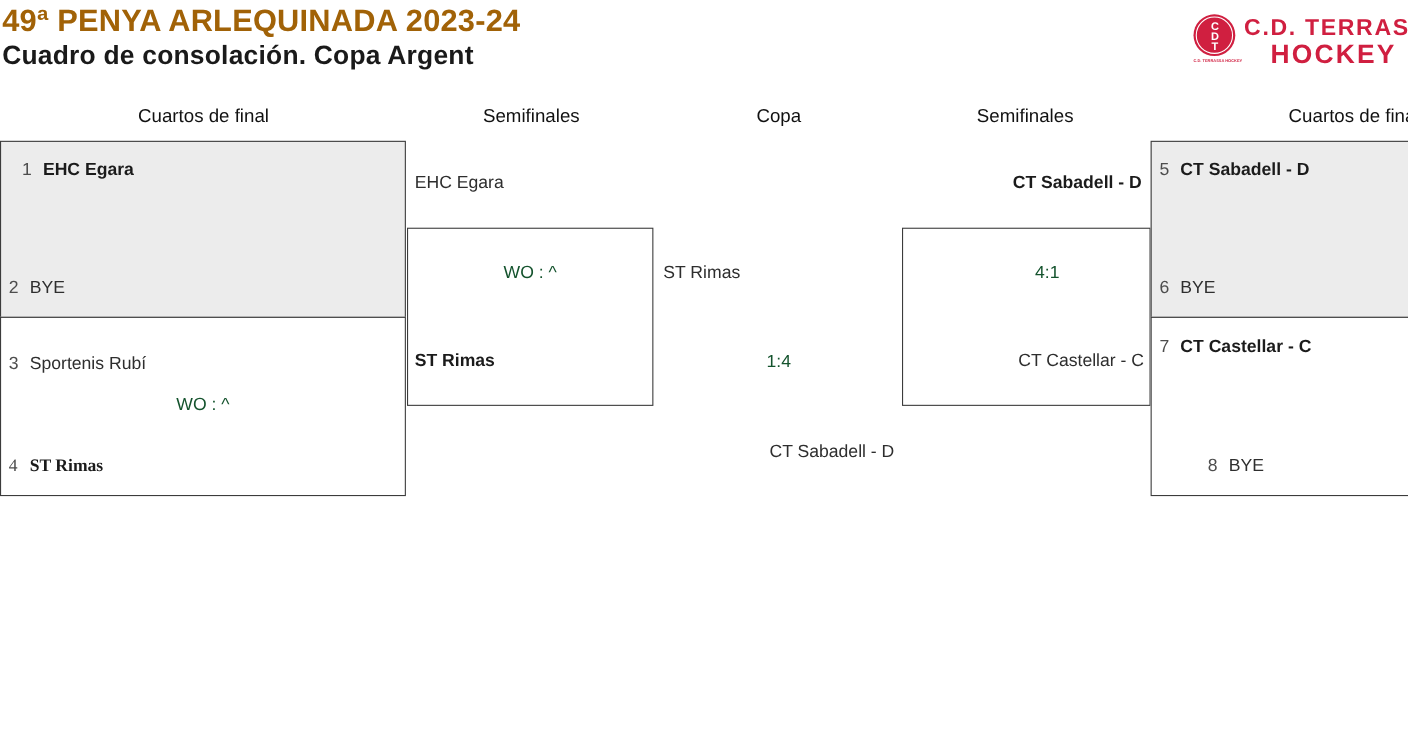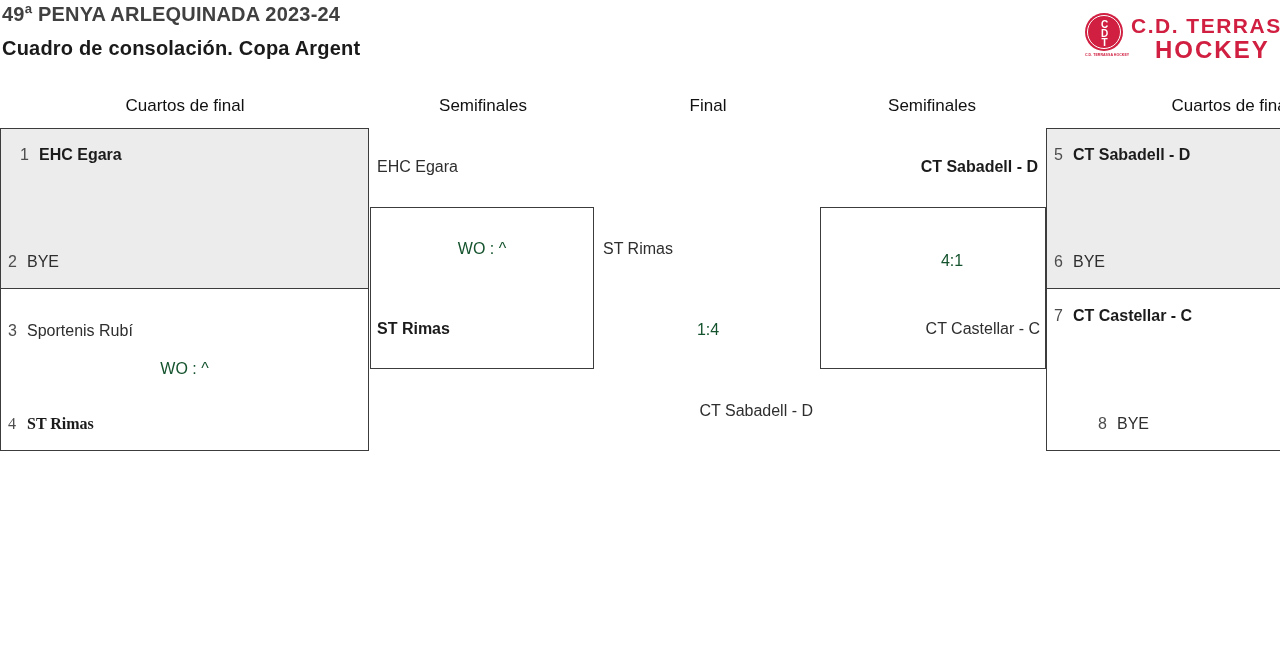--- a/index.html
+++ b/index.html
@@ -8,26 +8,26 @@
     background:#ffffff;
     font-family:"Liberation Sans", sans-serif;
     color:#2e2e2e;
     overflow:hidden;
   }
   .stage{position:relative;width:1280px;height:664px;overflow:hidden;background:#fff;}
 
   
   .title{
     position:absolute;left:2px;top:3px;
-    font-size:20px;font-weight:700;color:#404040;
+    font-size:28px;font-weight:700;color:#a16207;
     letter-spacing:0.2px;white-space:nowrap;
   }
   .subtitle{
     position:absolute;left:2px;top:37px;
-    font-size:20px;font-weight:700;color:#1a1a1a;
+    font-size:24px;font-weight:700;color:#1a1a1a;
     letter-spacing:0.2px;white-space:nowrap;
   }
 
   
   .logo-emblem{
     position:absolute;left:1085px;top:13px;width:38px;height:38px;
     background:var(--brand,#d01f40);border-radius:50%;
   }
   .logo-emblem .ring{
     position:absolute;inset:2px;border:1px solid #ffffff;border-radius:50%;
@@ -95,21 +95,21 @@
   <div class="logo-emblem">
     <div class="ring"></div>
     <div class="monogram">CDT</div>
   </div>
   <div class="logo-caption">C.D. TERRASSA HOCKEY</div>
   <div class="logo-line1">C.D. TERRASSA</div>
   <div class="logo-line2">HOCKEY</div>
 
   <div class="round-header rh1">Cuartos de final</div>
   <div class="round-header rh2">Semifinales</div>
-  <div class="round-header rh3">Final</div>
+  <div class="round-header rh3">Copa</div>
   <div class="round-header rh4">Semifinales</div>
   <div class="round-header rh5">Cuartos de final</div>
 
   <div class="box alt qf-l1"></div>
   <div class="box qf-l2"></div>
   <div class="box sf-l"></div>
   <div class="box sf-r"></div>
   <div class="box alt qf-r1"></div>
   <div class="box qf-r2"></div>
 
@@ -130,21 +130,21 @@
 
   <div class="row team-l" style="left:377px;top:157px;">EHC Egara</div>
   <div class="row score" style="left:370px;width:224px;top:239px;">WO : ^</div>
   <div class="row team-w" style="left:377px;top:319px;">ST Rimas</div>
 
   <div class="row team-l" style="left:603px;top:239px;">ST Rimas</div>
   <div class="row score" style="left:558px;width:300px;top:320px;">1:4</div>
   <div class="row team-l right" style="left:600px;width:213px;top:401px;">CT Sabadell - D</div>
 
   <div class="row team-w right" style="left:820px;width:218px;top:157px;">CT Sabadell - D</div>
-  <div class="row score" style="left:820px;width:264px;top:251px;">4:1</div>
+  <div class="row score" style="left:820px;width:264px;top:239px;">4:1</div>
   <div class="row team-l right" style="left:820px;width:220px;top:319px;">CT Castellar - C</div>
 
   <div class="row" style="left:1054px;top:145px;">
     <span class="seed">5</span><span class="team-w">CT Sabadell - D</span>
   </div>
   <div class="row" style="left:1054px;top:252px;">
     <span class="seed">6</span><span class="team-l">BYE</span>
   </div>
 
   <div class="row" style="left:1054px;top:306px;">

